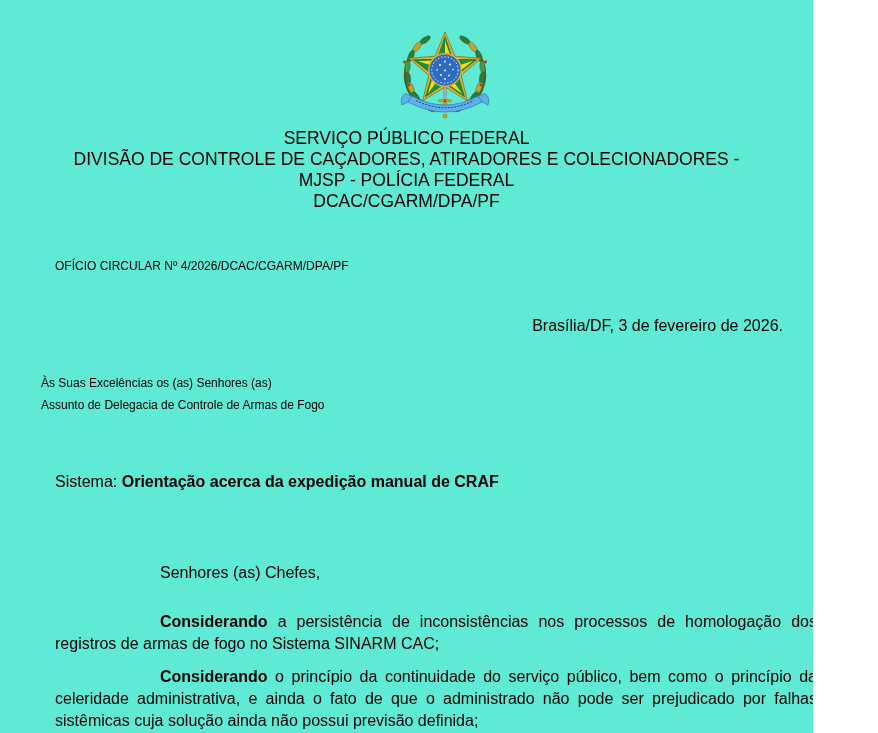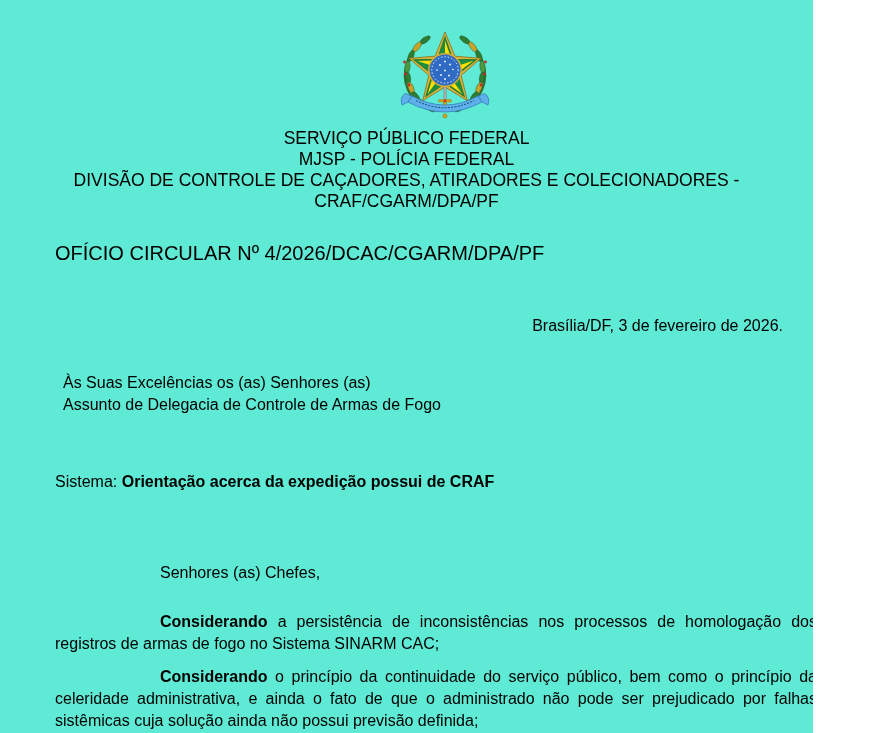--- a/index.html
+++ b/index.html
@@ -17,30 +17,30 @@
     width:98px; height:92px;
   }
   .crest svg { display:block; width:100%; height:100%; }
   .header-block {
     position:absolute; top:128px; left:0; width:100%;
     text-align:center;
     font-size:17.5px; line-height:21px;
     white-space:nowrap;
   }
   .reference {
-    position:absolute; top:242px; left:55px;
-    font-size:20px;
+    position:absolute; top:259px; left:55px;
+    font-size:12px;
   }
   .dateline {
     position:absolute; top:317px; right:30px;
     font-size:16px; text-align:right;
   }
   .addressee {
-    position:absolute; top:372px; left:63px;
-    font-size:16px; line-height:22px;
+    position:absolute; top:372px; left:41px;
+    font-size:12px; line-height:22px;
   }
   .subject-line {
     position:absolute; top:473px; left:55px;
     font-size:16px;
   }
   .subject-line b { font-weight:bold; }
   .salutation {
     position:absolute; top:564px; left:160px;
     font-size:16px;
   }
@@ -137,37 +137,37 @@
         <path d="M86,74 L92,77 Q94.5,70 89,65.5 L82,68 Z" fill="#5fb0ea" stroke="#2d77b5" stroke-width="0.7"></path>
         <path d="M12,74 Q49,94 86,74 L82,68 Q49,86 16,68 Z" fill="#5fb0ea" stroke="#2d77b5" stroke-width="0.7"></path>
         <path d="M20,72.5 Q49,87 78,72.5" fill="none" stroke="#134a7d" stroke-width="1" stroke-dasharray="2 1.3"></path>
       </g>
       <circle cx="49" cy="88" r="2.1" fill="#d4a017" stroke="#8a6d1d" stroke-width="0.5"></circle>
     </svg>
   </div>
 
   <div class="header-block">
     <div>SERVIÇO PÚBLICO FEDERAL</div>
+    <div>DIVISÃO DE CONTROLE DE CAÇADORES, ATIRADORES E COLECIONADORES -</div>
     <div>MJSP - POLÍCIA FEDERAL</div>
-    <div>DIVISÃO DE CONTROLE DE CAÇADORES, ATIRADORES E COLECIONADORES -</div>
-    <div>CRAF/CGARM/DPA/PF</div>
+    <div>DCAC/CGARM/DPA/PF</div>
   </div>
 
   <div class="reference">OFÍCIO CIRCULAR Nº 4/2026/DCAC/CGARM/DPA/PF</div>
 
   <div class="dateline">Brasília/DF, 3 de fevereiro de 2026.</div>
 
   <div class="addressee">
     <div>Às Suas Excelências os (as) Senhores (as)</div>
     <div>Assunto de Delegacia de Controle de Armas de Fogo</div>
   </div>
 
   <div class="subject-line">
     <span>Sistema:</span>
-    <b>Orientação acerca da expedição possui de CRAF</b>
+    <b>Orientação acerca da expedição manual de CRAF</b>
   </div>
 
   <div class="salutation">Senhores (as) Chefes,</div>
 
   <div class="body-block">
     <p>
       <b>Considerando</b>
       <span>a persistência de inconsistências nos processos de homologação dos registros de armas de fogo no Sistema SINARM CAC;</span>
     </p>
     <p>

